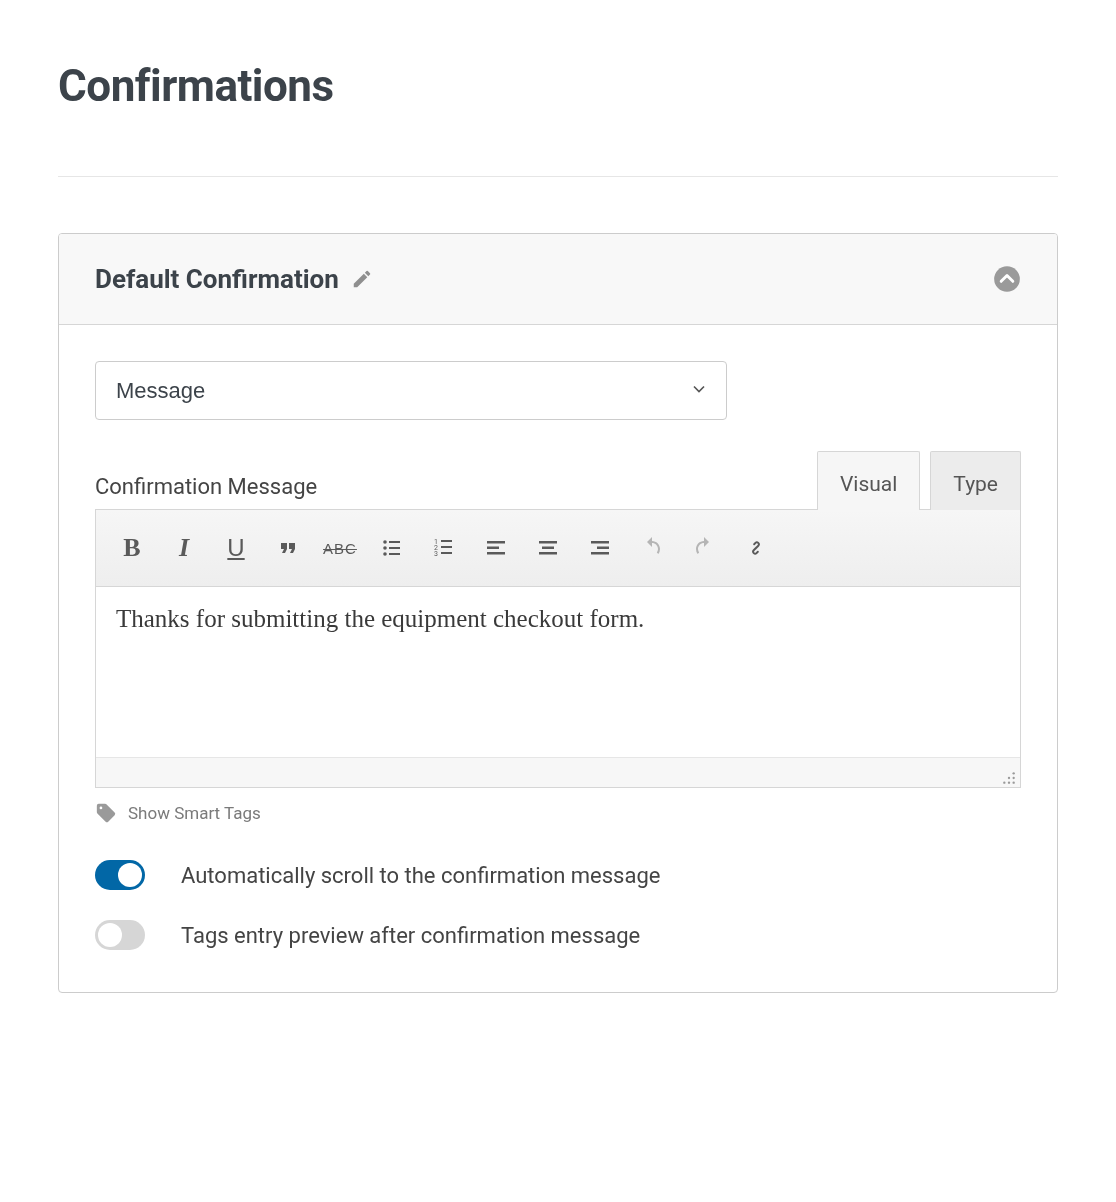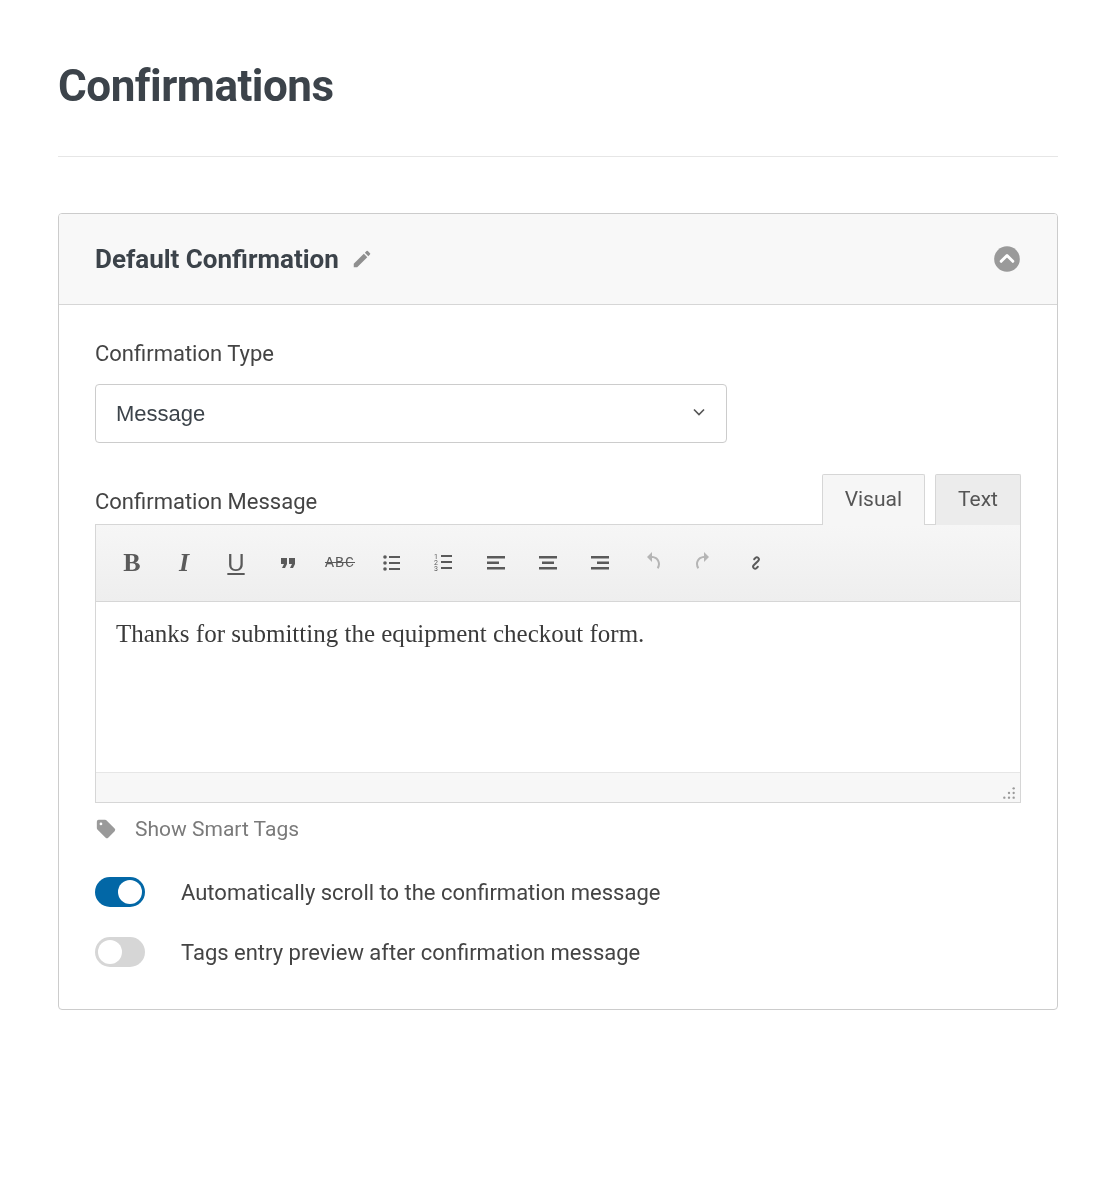--- a/index.html
+++ b/index.html
@@ -7,21 +7,21 @@
     font-family: -apple-system, BlinkMacSystemFont, "Segoe UI", Roboto, "Helvetica Neue", Arial, sans-serif;
     background: #fff;
     color: #3c434a;
     padding: 60px 58px;
     width: 1116px;
   }
   .header-row {
     display: flex;
     justify-content: space-between;
     align-items: center;
-    padding-bottom: 44px;
+    padding-bottom: 64px;
     border-bottom: 1px solid #e6e6e6;
     margin-bottom: 56px;
   }
   .page-title {
     font-size: 44px;
     font-weight: 700;
     color: #3c434a;
     letter-spacing: -0.5px;
   }
   .add-button {
@@ -98,21 +98,21 @@
     align-items: flex-end;
     margin-bottom: 0;
   }
   .editor-tabs { display: flex; gap: 10px; }
   .editor-tab {
     border: 1px solid #d6d6d6;
     border-bottom: none;
     background: #ececec;
     color: #555;
     font-size: 21px;
-    padding: 12px 22px 14px 22px;
+    padding: 20px 22px 14px 22px;
     cursor: pointer;
     border-radius: 2px 2px 0 0;
     position: relative;
     bottom: -1px;
   }
   .editor-tab.active {
     background: #f6f6f6;
     color: #555;
   }
   .editor {
@@ -135,21 +135,21 @@
     justify-content: center;
     color: #5a5a5a;
     cursor: pointer;
     border-radius: 3px;
   }
   .tbtn svg { width: 24px; height: 24px; fill: #5a5a5a; }
   .tbtn.disabled svg { fill: #b5b5b5; }
   .tbtn-bold { font-family: Georgia, serif; font-weight: 700; font-size: 26px; }
   .tbtn-italic { font-family: Georgia, serif; font-style: italic; font-size: 26px; font-weight: 600;}
   .tbtn-underline { font-family: Arial; font-size: 24px; text-decoration: underline; font-weight: 500;}
-  .tbtn-strike { font-family: Liberation Mono, monospace; font-size: 15px; text-decoration: line-through; letter-spacing: 1px;}
+  .tbtn-strike { font-family: Liberation Sans, sans-serif; font-size: 15px; text-decoration: line-through; letter-spacing: 1px;}
   .editor-content {
     padding: 18px 20px 10px 20px;
     min-height: 170px;
     font-family: Georgia, 'Times New Roman', serif;
     font-size: 25px;
     color: #3a3a3a;
     background: #fff;
   }
   .editor-resize {
     height: 30px;
@@ -160,23 +160,23 @@
   .resize-grip {
     position: absolute;
     right: 4px;
     bottom: 2px;
     width: 14px;
     height: 14px;
   }
   .smart-tags-row {
     display: flex;
     align-items: center;
-    gap: 18px;
+    gap: 11px;
     color: #7a7a7a;
-    font-size: 21px;
+    font-size: 17px;
     margin-bottom: 36px;
     cursor: pointer;
   }
   .smart-tags-row svg { width: 22px; height: 22px; fill: #9a9a9a; }
   .toggle-row {
     display: flex;
     align-items: center;
     gap: 36px;
     margin-bottom: 30px;
   }
@@ -224,39 +224,38 @@
       <svg viewBox="0 0 24 24">
           <circle cx="12" cy="12" r="11" fill="#9a9a9a"></circle>
           <path d="M7 14l5-5 5 5" stroke="#fff" stroke-width="2.5" fill="none" stroke-linecap="round" stroke-linejoin="round"></path>
         </svg>
     </span>
   </div>
 
   <div class="panel-body">
 
     <div class="field-group">
-      <label class="field-label">Confirmation Type</label>
       <div class="select-wrap">
         <select>
           <option>Message</option>
         </select>
         <span class="select-chevron">
           <svg viewBox="0 0 24 24">
               <polyline points="6 9 12 15 18 9"></polyline>
             </svg>
         </span>
       </div>
     </div>
 
     <div class="field-group" style="margin-bottom:0">
       <div class="editor-label-row">
         <label class="field-label" style="margin-bottom:10px">Confirmation Message</label>
         <div class="editor-tabs">
           <div class="editor-tab active">Visual</div>
-          <div class="editor-tab">Text</div>
+          <div class="editor-tab">Type</div>
         </div>
       </div>
 
       <div class="editor">
         <div class="toolbar">
           <span class="tbtn tbtn-bold">B</span>
           <span class="tbtn tbtn-italic">I</span>
           <span class="tbtn tbtn-underline">U</span>
           <span class="tbtn">
             <svg viewBox="0 0 24 24">

